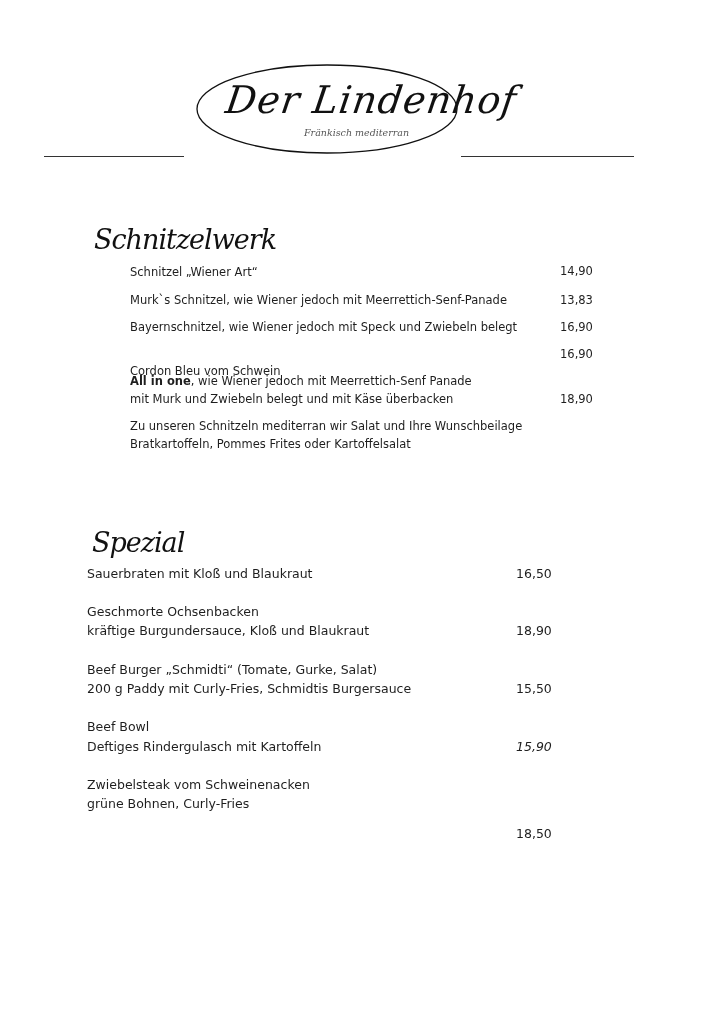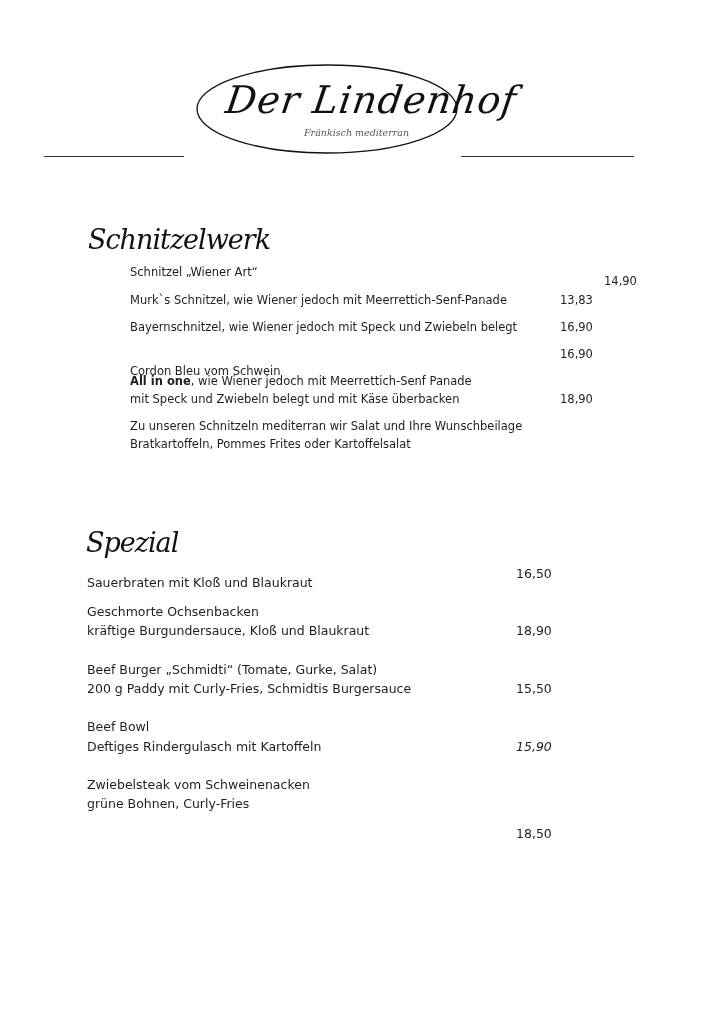--- a/index.html
+++ b/index.html
@@ -19,21 +19,21 @@
       position: absolute; left: 108px; top: 63px;
       font-family: "DejaVu Serif", serif; font-style: italic;
       font-size: 9.5px; color: #555; white-space: nowrap;
     }
     .rule { position: absolute; height: 1px; background: #333; top: 156px; }
     .rule.left { left: 44px; width: 140px; }
     .rule.right { left: 461px; width: 173px; }
 
     .section-title {
       position: absolute; font-family: "DejaVu Serif", serif; font-style: italic;
-      font-size: 27px; color: #111; letter-spacing: -1px; white-space: nowrap;
+      font-size: 27px; color: #111; letter-spacing: -1px; white-space: nowrap; margin-left: 6px;
     }
     .st-1 { left: 88px; top: 224px; }
     .st-2 { left: 86px; top: 527px; }
 
     .item { position: absolute; font-size: 11.5px; line-height: 18px; white-space: nowrap; color: #1e1e1e; }
     .item b { font-weight: bold; }
     .price { position: absolute; font-size: 11.5px; line-height: 18px; color: #1e1e1e; }
 
     .sp-item { position: absolute; font-size: 12.5px; line-height: 20px; white-space: nowrap; color: #1e1e1e; left: 87px; }
     .sp-price { position: absolute; font-size: 12.5px; line-height: 20px; color: #1e1e1e; left: 516px; }
@@ -47,41 +47,41 @@
   </svg>
   <div class="logo-title">Der Lindenhof</div>
   <div class="logo-sub">Fränkisch mediterran</div>
 </div>
 <div class="rule left"></div>
 <div class="rule right"></div>
 
 <div class="section-title st-1">Schnitzelwerk</div>
 
 <div class="item" style="left:130px;top:263px;">Schnitzel „Wiener Art“</div>
-<div class="price" style="left:560px;top:272px;margin-left:44px;">14,90</div>
+<div class="price" style="left:560px;top:262px;">14,90</div>
 
 <div class="item" style="left:130px;top:291px;">Murk`s Schnitzel, wie Wiener jedoch mit Meerrettich-Senf-Panade</div>
 <div class="price" style="left:560px;top:291px;">13,83</div>
 
 <div class="item" style="left:130px;top:318px;">Bayernschnitzel, wie Wiener jedoch mit Speck und Zwiebeln belegt</div>
 <div class="price" style="left:560px;top:318px;">16,90</div>
 
 <div class="item" style="left:130px;top:345px;margin-top:17px;">Cordon Bleu vom Schwein</div>
 <div class="price" style="left:560px;top:345px;">16,90</div>
 
 <div class="item" style="left:130px;top:372px;"><b>All in one</b><span>, wie Wiener jedoch mit Meerrettich-Senf Panade</span></div>
-<div class="item" style="left:130px;top:390px;">mit Speck und Zwiebeln belegt und mit Käse überbacken</div>
+<div class="item" style="left:130px;top:390px;">mit Murk und Zwiebeln belegt und mit Käse überbacken</div>
 <div class="price" style="left:560px;top:390px;">18,90</div>
 
 <div class="item" style="left:130px;top:417px;">Zu unseren Schnitzeln mediterran wir Salat und Ihre Wunschbeilage</div>
 <div class="item" style="left:130px;top:435px;">Bratkartoffeln, Pommes Frites oder Kartoffelsalat</div>
 
 <div class="section-title st-2">Spezial</div>
 
-<div class="sp-item" style="top:564px;margin-top:9px;">Sauerbraten mit Kloß und Blaukraut</div>
+<div class="sp-item" style="top:564px;">Sauerbraten mit Kloß und Blaukraut</div>
 <div class="sp-price" style="top:564px;">16,50</div>
 
 <div class="sp-item" style="top:602px;">Geschmorte Ochsenbacken</div>
 <div class="sp-item" style="top:621px;">kräftige Burgundersauce, Kloß und Blaukraut</div>
 <div class="sp-price" style="top:621px;">18,90</div>
 
 <div class="sp-item" style="top:660px;">Beef Burger „Schmidti“ (Tomate, Gurke, Salat)</div>
 <div class="sp-item" style="top:679px;">200 g Paddy mit Curly-Fries, Schmidtis Burgersauce</div>
 <div class="sp-price" style="top:679px;">15,50</div>
 

